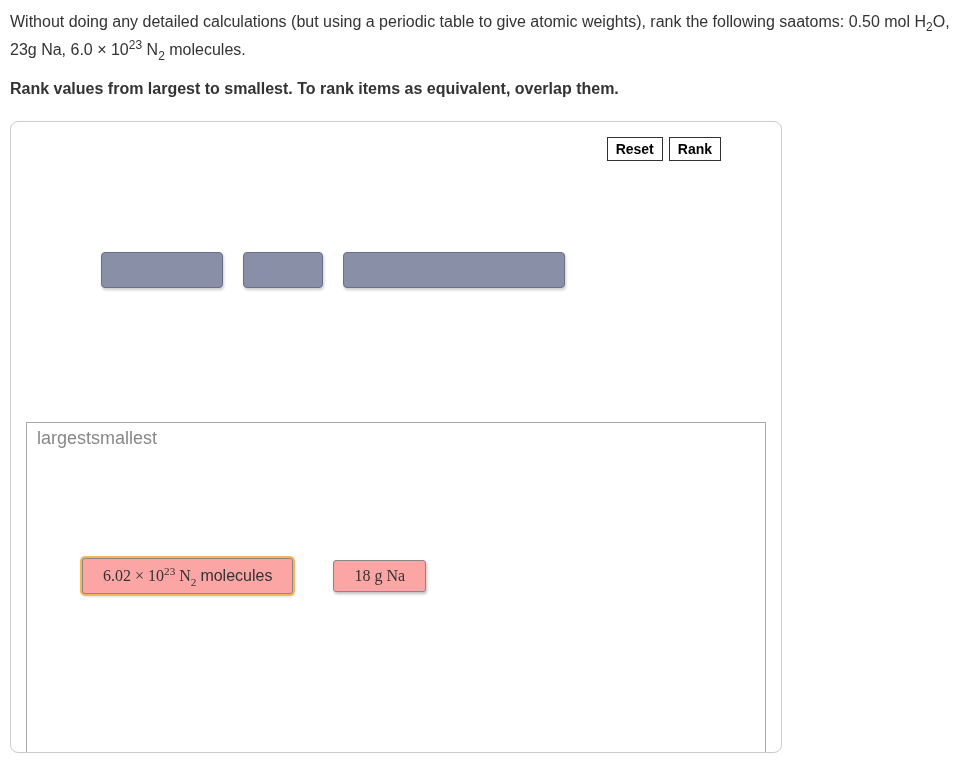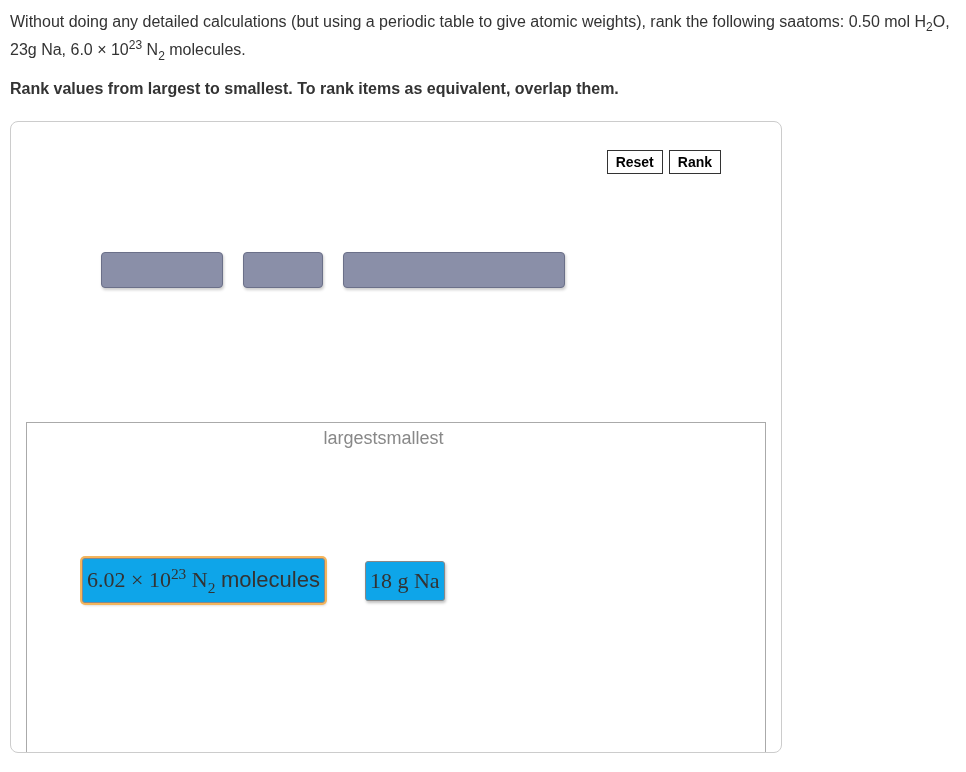--- a/index.html
+++ b/index.html
@@ -30,21 +30,21 @@
 .panel {
   border: 1px solid #ccc;
   border-radius: 8px;
   padding: 15px;
   width: 740px;
   min-height: 600px;
   position: relative;
 }
 .controls {
   position: absolute;
-  top: 28px;
+  top: 15px;
   right: 60px;
   display: flex;
   gap: 6px;
 }
 .ctrl-btn {
   border: 1px solid #333;
   background: #fff;
   padding: 3px 8px;
   font-size: 14px;
   font-weight: bold;
@@ -74,44 +74,44 @@
   top: 300px;
   left: 15px;
   right: 15px;
   bottom: 0;
   border: 1px solid #aaa;
   border-bottom: none;
   padding: 0;
 }
 .drop-labels {
   display: flex;
-  justify-content: center;
+  justify-content: flex-start;
   padding: 5px 10px 0 10px;
 }
 .drop-label {
   color: #888;
   font-size: 18px;
 }
 .drop-label.right {
   padding-right: 25px;
 }
 .items-row {
   display: flex;
   gap: 40px;
   align-items: center;
   position: absolute;
   top: 135px;
   left: 55px;
 }
 .drag-item {
-  background: #0ea5e9;
+  background: #fca5a5;
   border: 1px solid #888;
   border-radius: 3px;
-  padding: 6px 4px;
-  font-size: 22px;
+  padding: 6px 20px;
+  font-size: 16px;
   font-family: Georgia, "Times New Roman", serif;
   box-shadow: 1px 2px 3px rgba(0,0,0,0.25);
   cursor: move;
   white-space: nowrap;
 }
 .drag-item.selected {
   box-shadow: 0 0 0 2px #f5b55b, 1px 2px 3px rgba(0,0,0,0.25);
 }
 .drag-item .sub {
   font-size: 0.7em;

